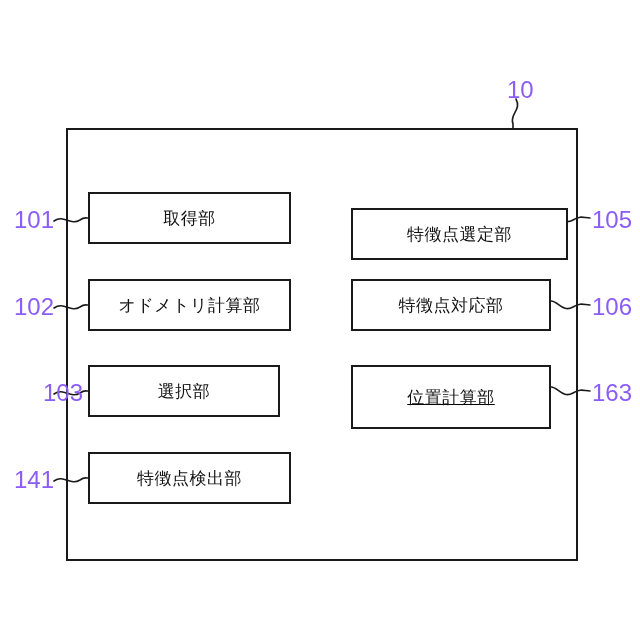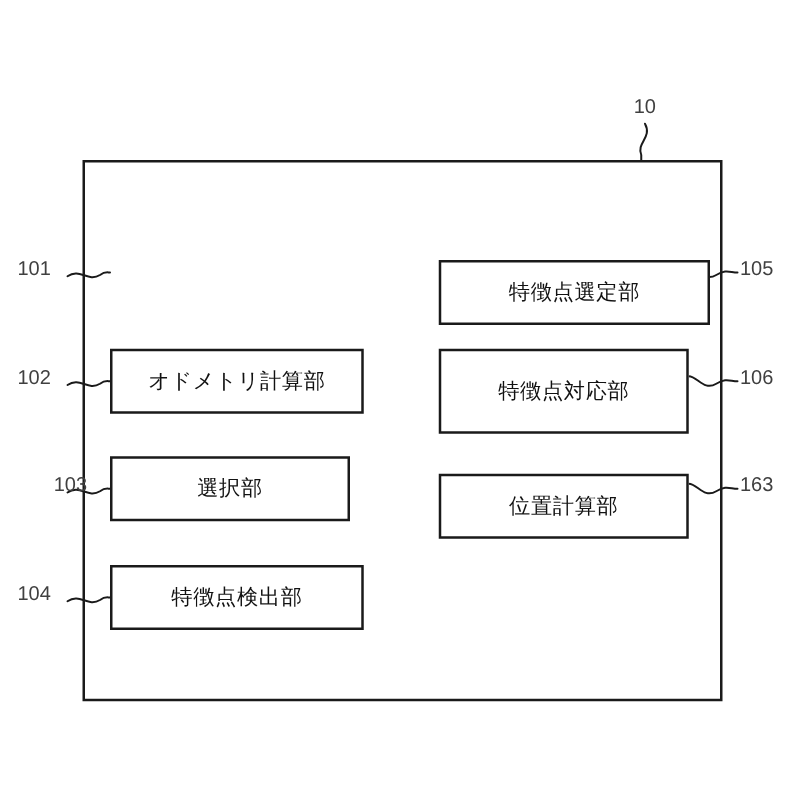--- a/index.html
+++ b/index.html
@@ -40,23 +40,23 @@
     font-size: 17px;
     font-weight: 500;
     color: #121212;
     letter-spacing: 0.5px;
     line-height: 1;
     white-space: nowrap;
   }
   .ref-num {
     position: absolute;
     font-family: "Liberation Sans", "DejaVu Sans", sans-serif;
-    font-size: 16px;
+    font-size: 24px;
     font-weight: 400;
-    color: #404040;
+    color: #8b5cf6;
     line-height: 1;
     white-space: nowrap;
   }
   .container-outline {
     position: absolute;
     box-sizing: border-box;
     border: 2.6px solid #1a1a1a;
     background: transparent;
     pointer-events: none;
   }
@@ -77,45 +77,48 @@
 
     <path d="M 551 214 C 558 214, 563 226, 573 220 C 581 215, 584 218, 590 218" fill="none" stroke="#1a1a1a" stroke-width="1.6" stroke-linecap="round"></path>
     <path d="M 551 301 C 558 301, 563 313, 573 307 C 581 302, 584 305, 590 305" fill="none" stroke="#1a1a1a" stroke-width="1.6" stroke-linecap="round"></path>
     <path d="M 551 387 C 558 387, 563 399, 573 393 C 581 388, 584 391, 590 391" fill="none" stroke="#1a1a1a" stroke-width="1.6" stroke-linecap="round"></path>
   </svg>
 
   <div class="container-outline" style="left:66px; top:128px; width:512px; height:433px;"></div>
 
   <div class="ref-num" style="left:507px; top:78px;">10</div>
 
+  <div class="unit-box" style="left:88px; top:192px; width:203px; height:52px;">
+    <span class="unit-label">取得部</span>
+  </div>
   <div class="ref-num" style="left:14px; top:208px;text-align:right;">101</div>
 
   <div class="unit-box" style="left:88px; top:279px; width:203px; height:52px;">
     <span class="unit-label">オドメトリ計算部</span>
   </div>
   <div class="ref-num" style="left:14px; top:295px;">102</div>
 
   <div class="unit-box" style="left:88px; top:365px; width:192px; height:52px;">
     <span class="unit-label">選択部</span>
   </div>
   <div class="ref-num" style="left:14px; top:381px;margin-left:29px;">103</div>
 
   <div class="unit-box" style="left:88px; top:452px; width:203px; height:52px;">
     <span class="unit-label">特徴点検出部</span>
   </div>
-  <div class="ref-num" style="left:14px; top:468px;">104</div>
+  <div class="ref-num" style="left:14px; top:468px;">141</div>
 
   <div class="unit-box" style="left:351px; top:208px; width:217px; height:52px;">
     <span class="unit-label">特徴点選定部</span>
   </div>
   <div class="ref-num" style="left:592px; top:208px;">105</div>
 
-  <div class="unit-box" style="left:351px; top:279px; width:200px; height:68px;">
+  <div class="unit-box" style="left:351px; top:279px; width:200px; height:52px;">
     <span class="unit-label">特徴点対応部</span>
   </div>
   <div class="ref-num" style="left:592px; top:295px;">106</div>
 
-  <div class="unit-box" style="left:351px; top:379px; width:200px; height:52px;">
+  <div class="unit-box" style="left:351px; top:365px; width:200px; height:64px;text-decoration:underline;">
     <span class="unit-label">位置計算部</span>
   </div>
   <div class="ref-num" style="left:592px; top:381px;">163</div>
 
 </div>
 
 </body></html>

